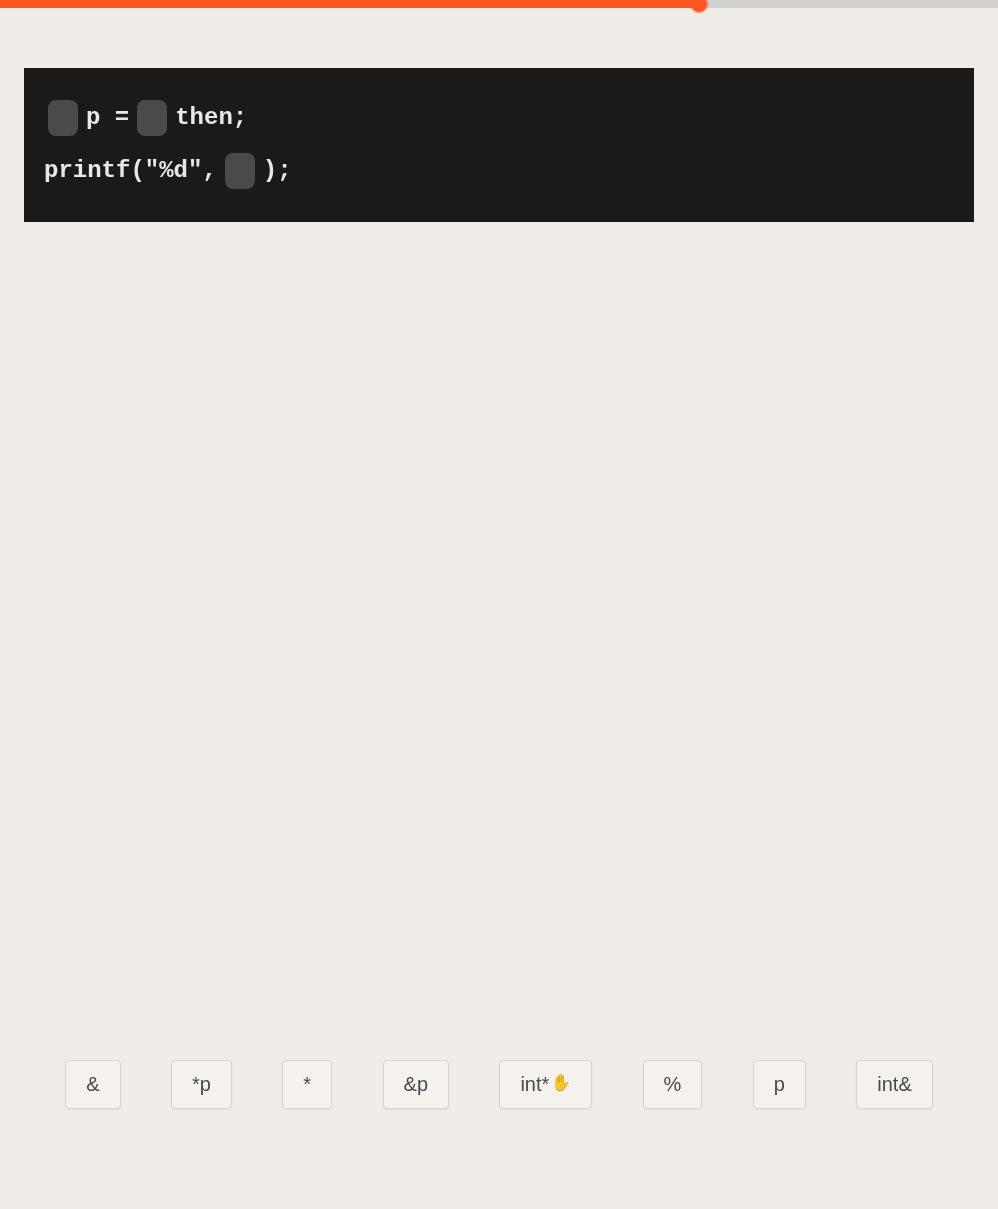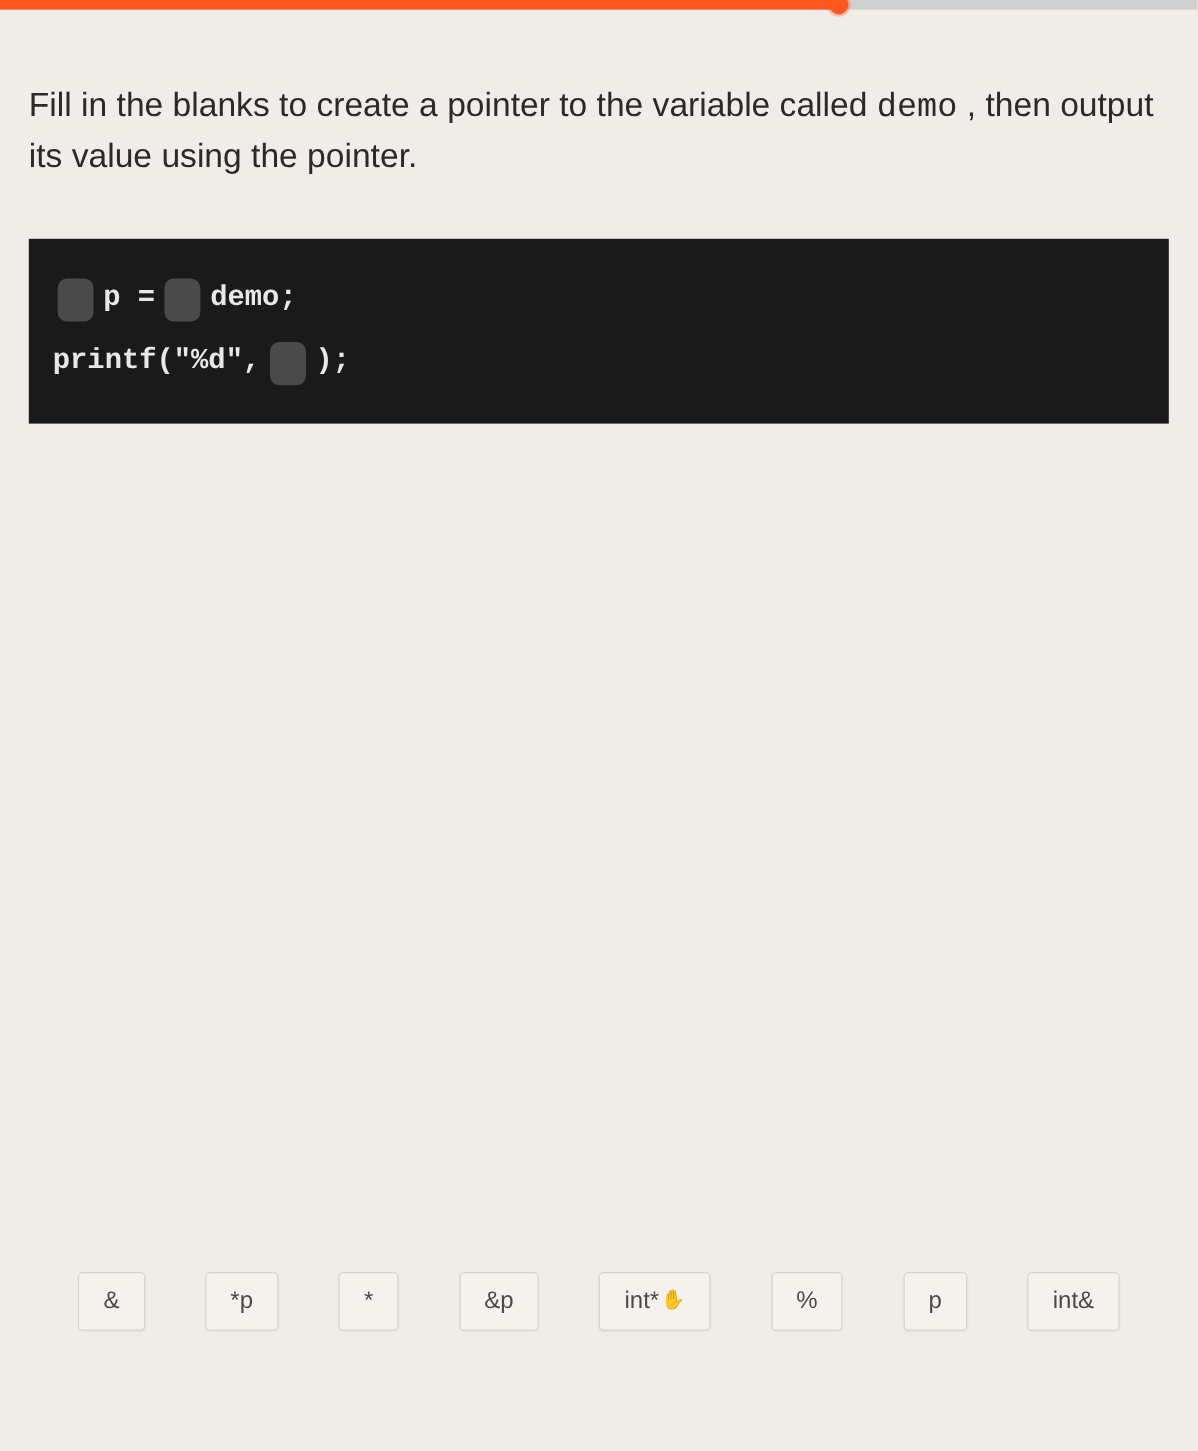--- a/index.html
+++ b/index.html
@@ -119,32 +119,27 @@
 </head>
 <body>
 
 <div class="progress-bar">
   <div class="progress-fill">
     <div class="progress-handle"></div>
   </div>
 </div>
 
 <div class="content">
-  <div class="question-text">
-    <span>Fill in the blanks to create a pointer to the variable called </span>
-    <span class="code-inline">demo</span>
-    <span> , then output its value using the pointer.</span>
-  </div>
 
   <div class="code-block">
     <div class="code-line">
       <span class="blank-slot"></span>
       <span>p =</span>
       <span class="blank-slot"></span>
-      <span>demo;</span>
+      <span>then;</span>
     </div>
     <div class="code-line">
       <span>printf("%d",</span>
       <span class="blank-slot"></span>
       <span>);</span>
     </div>
   </div>
 </div>
 
 <div class="options-bar">

